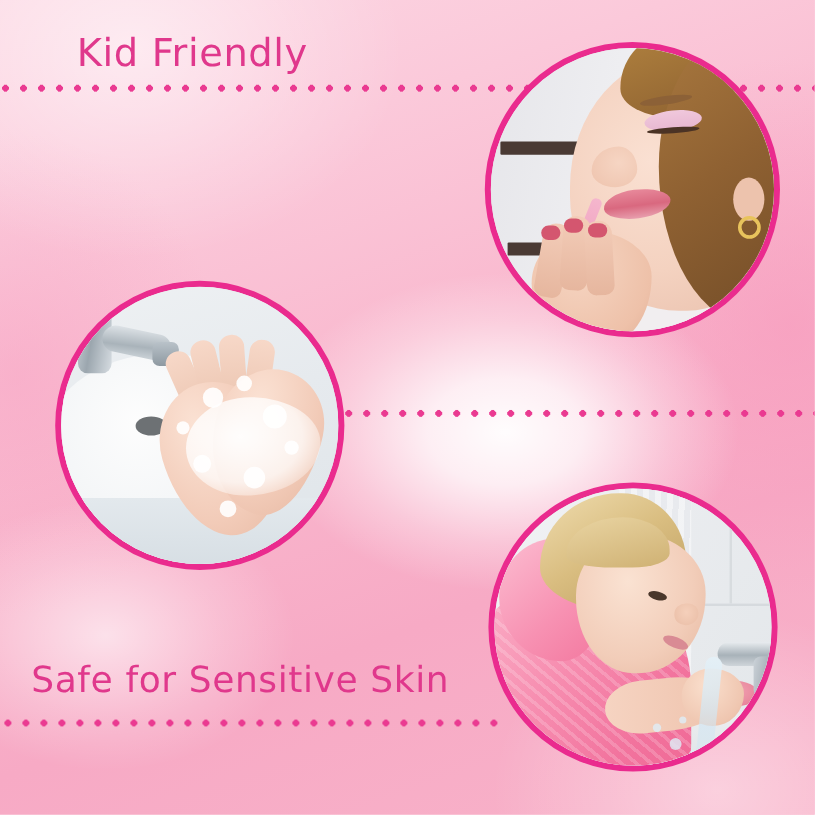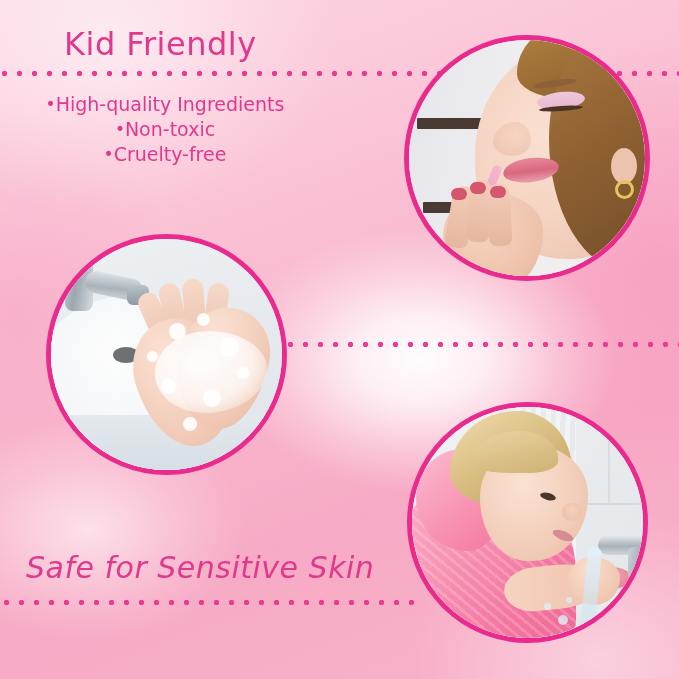--- a/index.html
+++ b/index.html
@@ -60,21 +60,20 @@
   }
   #washable-title {
     left: 305px;
     top: 297px;
     font-size: 30px;
   }
   #sensitive-title {
     left: 26px;
     top: 550px;
     font-size: 30px;
-    font-style: italic;
   }
 
   
   #benefits-list {
     position: absolute;
     left: 10px;
     top: 92px;
     width: 310px;
     text-align: center;
     color: #e0388c;
@@ -489,31 +488,20 @@
 
   <div class="heading" id="kid-friendly-title">Kid Friendly</div>
 
 
   <div class="heading" id="sensitive-title">Safe for Sensitive Skin</div>
 
   <div class="divider" id="divider-top"></div>
   <div class="divider" id="divider-middle"></div>
   <div class="divider" id="divider-bottom"></div>
 
-  <div id="benefits-list">
-    <div class="bullet-row">
-      <span class="dot-marker">•</span><span>High-quality Ingredients</span>
-    </div>
-    <div class="bullet-row">
-      <span class="dot-marker">•</span><span>Non-toxic</span>
-    </div>
-    <div class="bullet-row">
-      <span class="dot-marker">•</span><span>Cruelty-free</span>
-    </div>
-  </div>
 
   <div class="photo-circle" id="photo-lipgloss">
     <div class="scene">
       <div class="s1-wall"></div>
       <div class="s1-shelf s1-shelf-a"></div>
       <div class="s1-shelf s1-shelf-b"></div>
       <div class="s1-shirt"></div>
       <div class="s1-head"></div>
       <div class="s1-hair2"></div>
       <div class="s1-hair"></div>

